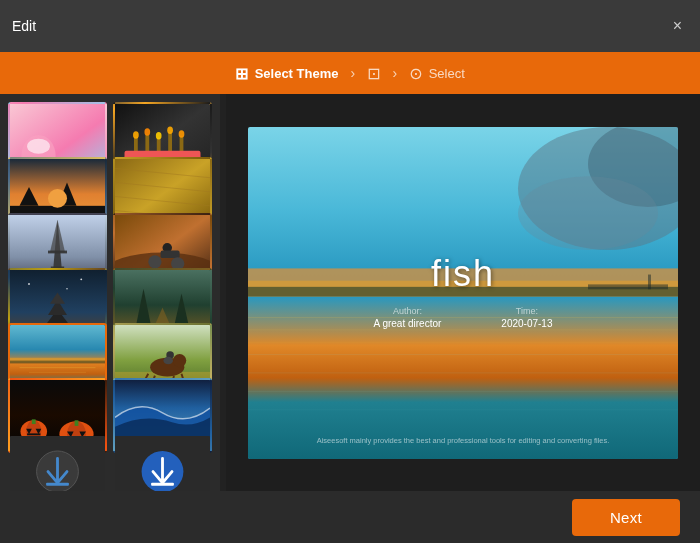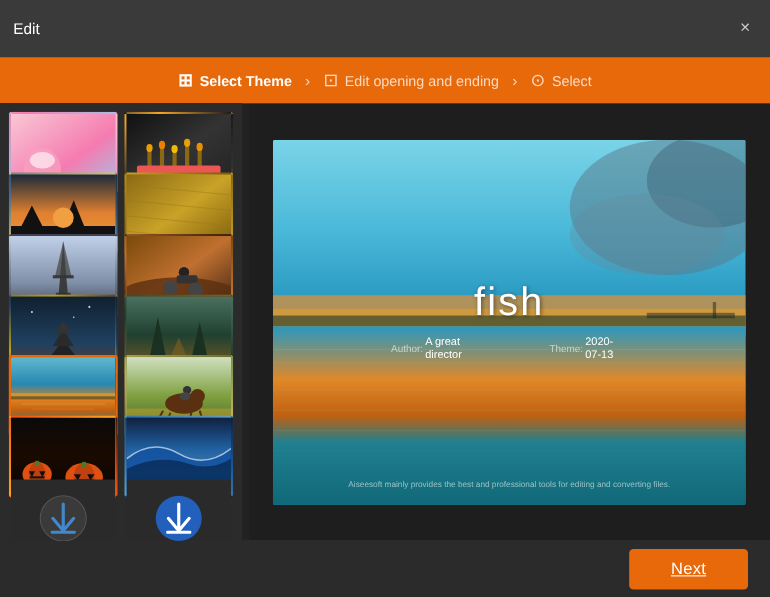--- a/index.html
+++ b/index.html
@@ -153,21 +153,21 @@
       top: 54%;
       left: 50%;
       transform: translateX(-50%);
       display: flex;
       gap: 60px;
       color: rgba(255,255,255,0.85);
       font-size: 10px;
     }
     .meta-col {
       display: flex;
-      flex-direction: row;
+      flex-direction: column;
       align-items: center;
       gap: 2px;
     }
     .meta-label {
       color: rgba(255,255,255,0.6);
       font-size: 9px;
     }
     .meta-value {
       color: #fff;
       font-size: 10px;
@@ -195,21 +195,20 @@
     .next-btn {
       background: #e8690a;
       color: #fff;
       border: none;
       border-radius: 4px;
       padding: 10px 38px;
       font-size: 15px;
       font-weight: 500;
       cursor: pointer;
       letter-spacing: 0.3px;
-      text-decoration: underline;
     }
 
     
     .t1 { background: linear-gradient(135deg, #f9c7d4 0%, #f57bb0 50%, #a0c4e8 100%); }
     .t2 { background: linear-gradient(135deg, #1a1a1a 0%, #333 30%, #f5a623 60%, #1a1a1a 100%); }
     .t3 { background: linear-gradient(160deg, #1a2a3a 0%, #4a6a8a 50%, #e0c060 100%); }
     .t4 { background: linear-gradient(135deg, #8b6914 0%, #c9a227 40%, #7a5a0a 100%); }
     .t5 { background: linear-gradient(180deg, #c0d0e0 0%, #8090a0 40%, #404050 100%); }
     .t6 { background: linear-gradient(160deg, #7a4a0a 0%, #c07030 50%, #3a2010 100%); }
     .t7 { background: linear-gradient(160deg, #102030 0%, #204060 40%, #c0a010 80%, #604020 100%); }
@@ -228,21 +227,20 @@
 </div>
 
 <div class="step-bar">
   <div class="step-item active">
     <span class="step-icon">⊞</span>
     <span>Select Theme</span>
   </div>
   <span class="step-sep">›</span>
   <div class="step-item inactive">
     <span class="step-icon">⊡</span>
-    <span>Edit opening and ending</span>
   </div>
   <span class="step-sep">›</span>
   <div class="step-item inactive">
     <span class="step-icon">⊙</span>
     <span>Select</span>
   </div>
 </div>
 
 <div class="main-content">
 
@@ -571,21 +569,21 @@
       </svg>
 
       <div class="preview-title">fish</div>
 
       <div class="preview-meta">
         <div class="meta-col">
           <span class="meta-label">Author:</span>
           <span class="meta-value">A great director</span>
         </div>
         <div class="meta-col">
-          <span class="meta-label">Theme:</span>
+          <span class="meta-label">Time:</span>
           <span class="meta-value">2020-07-13</span>
         </div>
       </div>
 
       <div class="preview-footer-text">Aiseesoft mainly provides the best and professional tools for editing and converting files.</div>
     </div>
   </div>
 
 </div>
 

